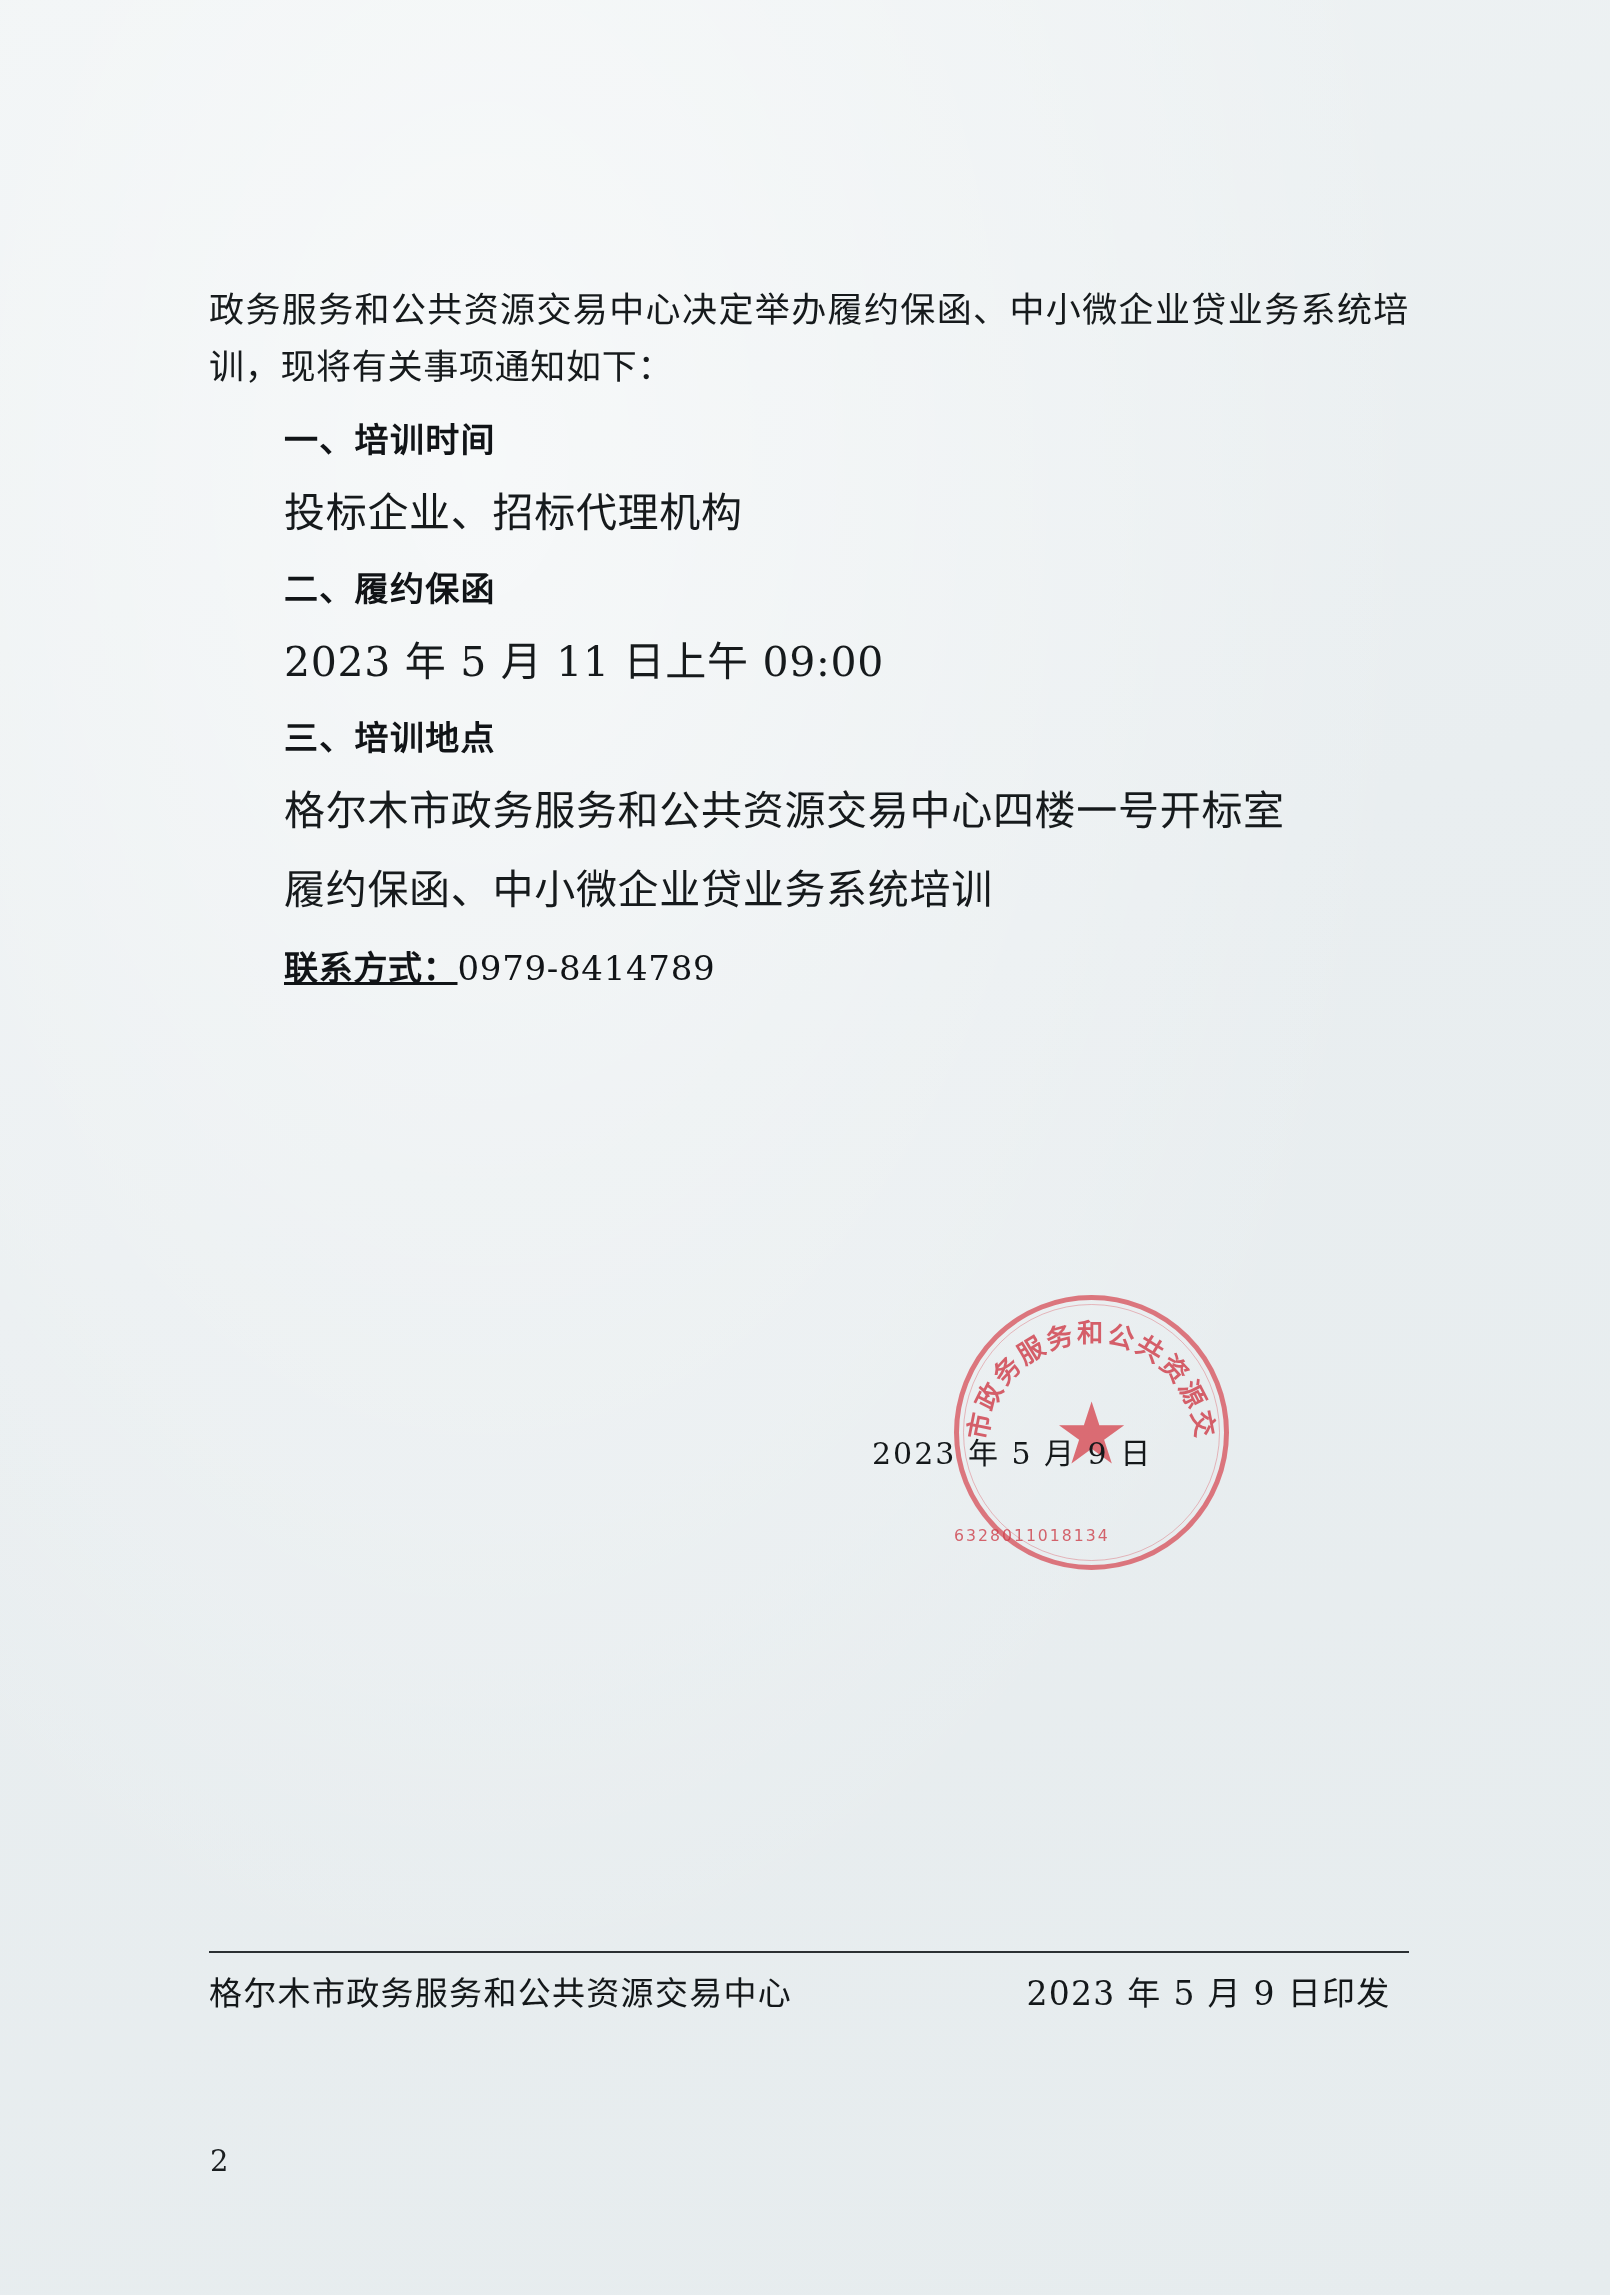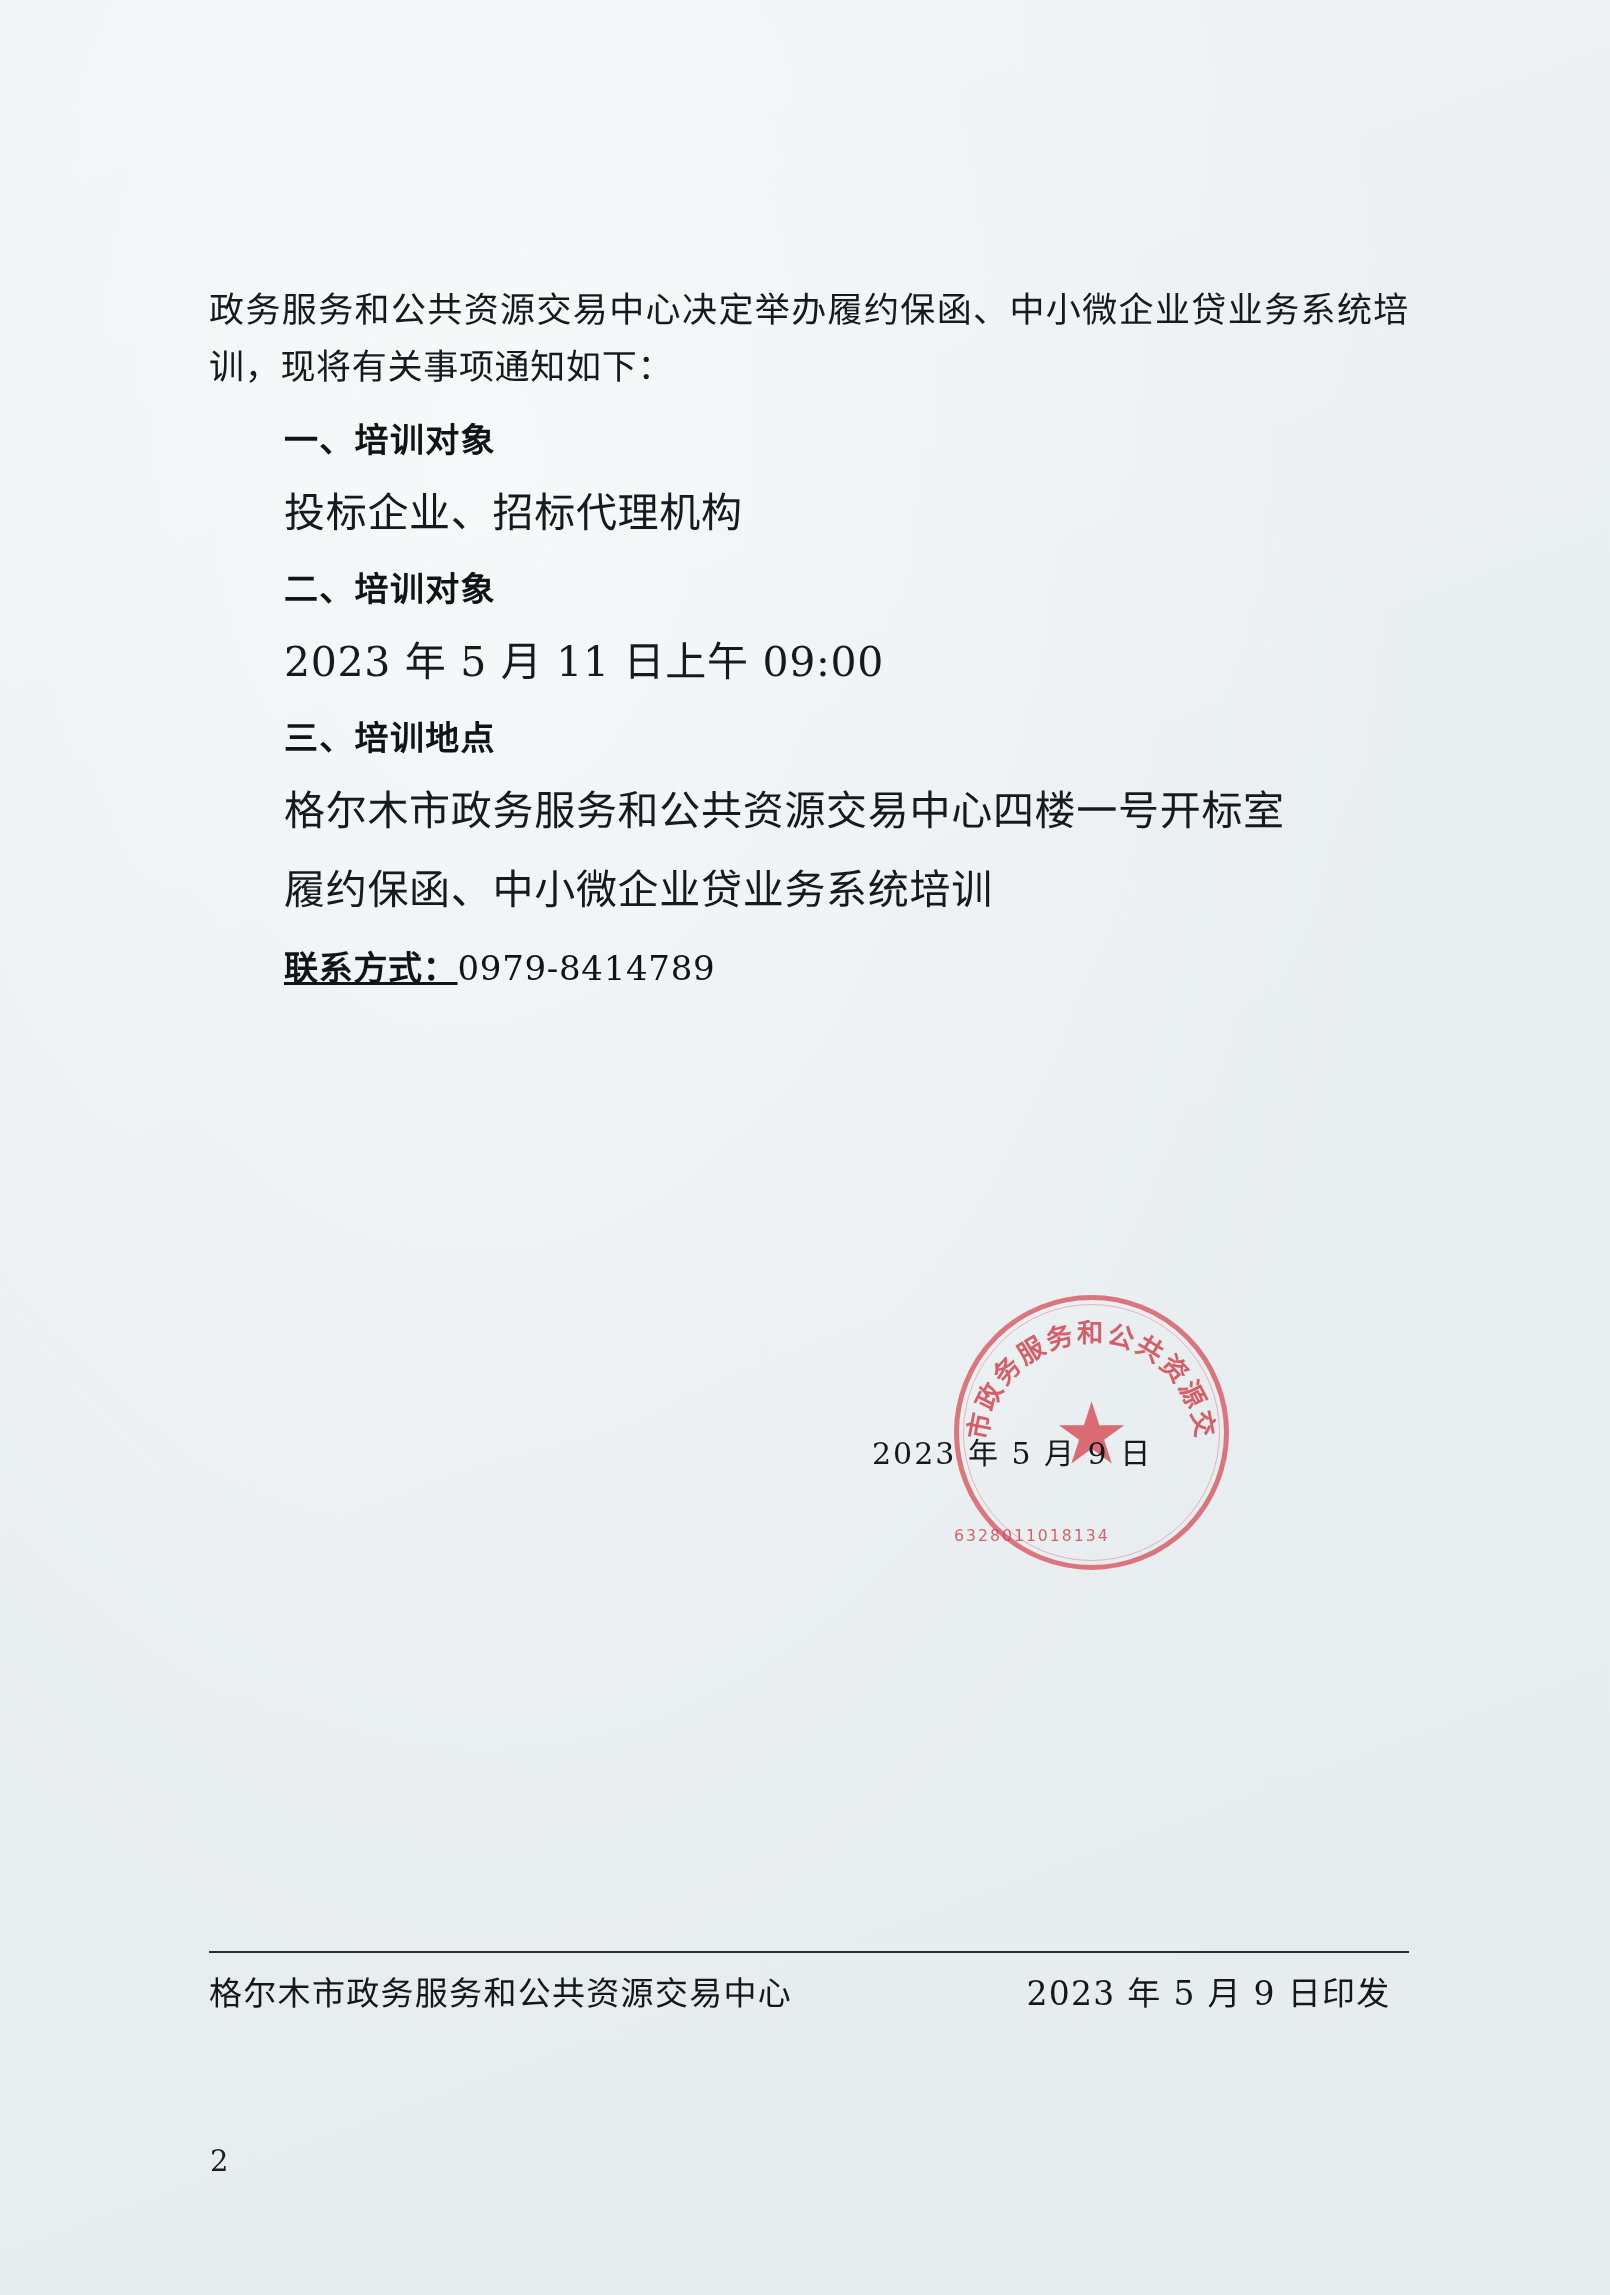--- a/index.html
+++ b/index.html
@@ -177,24 +177,24 @@
 </head>
 <body>
 
 <div class="page">
   <div class="paper-tint"></div>
 
   <div class="content">
 
     <div class="para indent-none">政务服务和公共资源交易中心决定举办履约保函、中小微企业贷业务系统培训，现将有关事项通知如下：</div>
 
-    <div class="heading">一、培训对象</div>
+    <div class="heading">一、培训时间</div>
     <div class="body-line">投标企业、招标代理机构</div>
 
-    <div class="heading">二、培训对象</div>
+    <div class="heading">二、履约保函</div>
     <div class="body-line">2023 年 5 月 11 日上午 09:00</div>
 
     <div class="heading">三、培训地点</div>
     <div class="body-line">格尔木市政务服务和公共资源交易中心四楼一号开标室</div>
 
     <div class="body-line">履约保函、中小微企业贷业务系统培训</div>
 
     <div class="contact-line">
       <span class="label">联系方式：</span><span>0979-8414789</span>
     </div>

